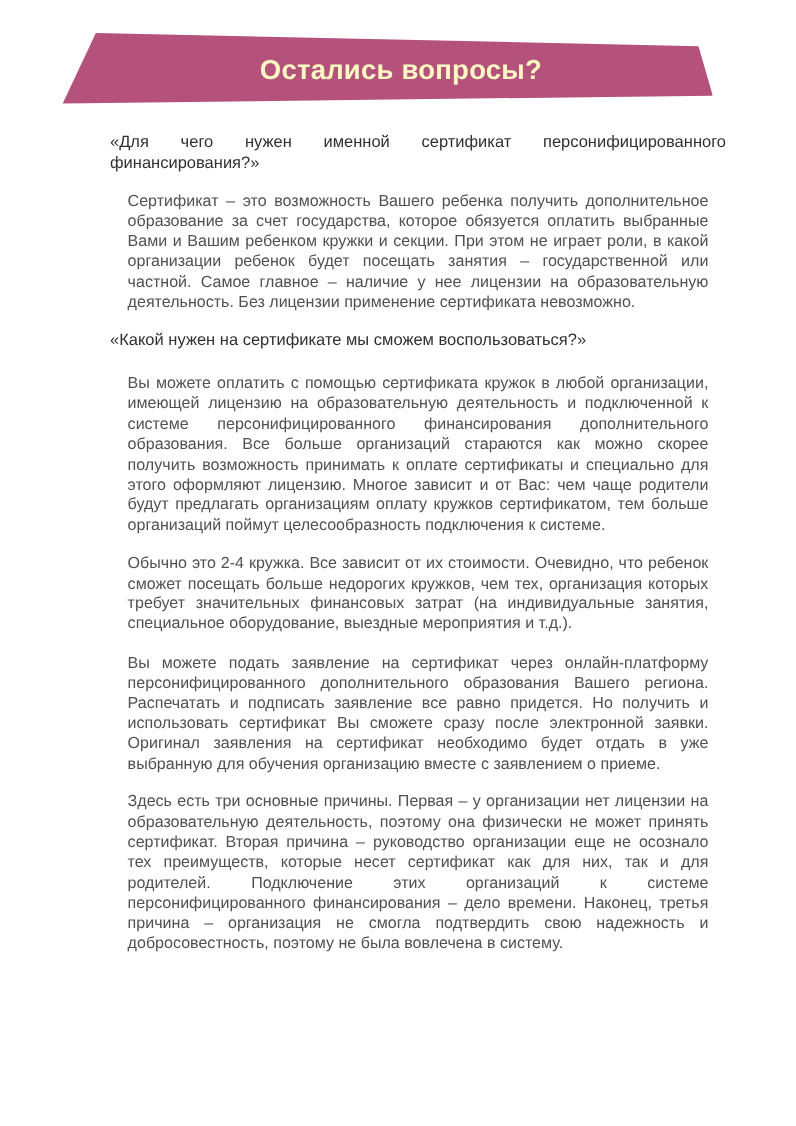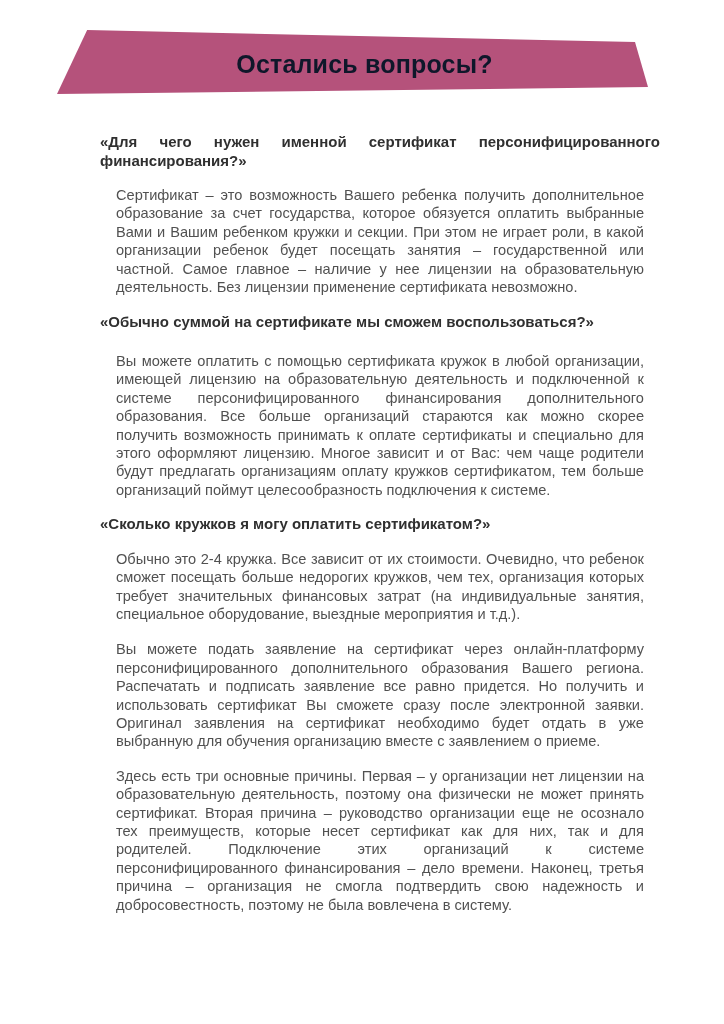--- a/index.html
+++ b/index.html
@@ -35,65 +35,64 @@
   }
   
   .content {
     position: absolute;
     left: 100px;
     top: 117px;
     width: 560px;
   }
   .faq h3 {
     font-size: 15px;
-    font-weight: bold;
+    font-weight: normal;
     line-height: 18.5px;
     color: #303030;
     text-align: justify;
-    margin: 16px 0 4px 0;
+    margin: 4px 0 4px 0;
   }
   .faq p {
     font-size: 14.6px;
     line-height: 18.4px;
     color: #515151;
     text-align: justify;
     margin: 16px;
   }
   .faq.s2 { margin-top: 17px; }
   .faq.s3 { margin-top: 20px; }
   .faq.s4 { margin-top: 9px; }
   .faq.s5 { margin-top: 17px; }
   .faq.s6 { margin-top: 14px; }
 </style>
 </head>
 <body>
 
 <div class="page">
 
   <div class="banner" style="background: rgb(181, 82, 123);">
-    <span class="banner-title" style="color: #0f172a; margin-left: 24px;">Остались вопросы?</span>
+    <span class="banner-title" style="color: #fef9c3; margin-left: 24px;">Остались вопросы?</span>
   </div>
 
   <div class="content">
 
     <section class="faq s1">
       <h3>«Для чего нужен именной сертификат персонифицированного финансирования?»</h3>
       <p>Сертификат – это возможность Вашего ребенка получить дополнительное образование за счет государства, которое обязуется оплатить выбранные Вами и Вашим ребенком кружки и секции. При этом не играет роли, в какой организации ребенок будет посещать занятия – государственной или частной. Самое главное – наличие у нее лицензии на образовательную деятельность. Без лицензии применение сертификата невозможно.</p>
     </section>
 
     <section class="faq s2">
-      <h3>«Обычно суммой на сертификате мы сможем воспользоваться?»</h3>
+      <h3>«Какой нужен на сертификате мы сможем воспользоваться?»</h3>
     </section>
 
     <section class="faq s3">
       <p>Вы можете оплатить с помощью сертификата кружок в любой организации, имеющей лицензию на образовательную деятельность и подключенной к системе персонифицированного финансирования дополнительного образования. Все больше организаций стараются как можно скорее получить возможность принимать к оплате сертификаты и специально для этого оформляют лицензию. Многое зависит и от Вас: чем чаще родители будут предлагать организациям оплату кружков сертификатом, тем больше организаций поймут целесообразность подключения к системе.</p>
     </section>
 
     <section class="faq s4">
-      <h3>«Сколько кружков я могу оплатить сертификатом?»</h3>
       <p>Обычно это 2-4 кружка. Все зависит от их стоимости. Очевидно, что ребенок сможет посещать больше недорогих кружков, чем тех, организация которых требует значительных финансовых затрат (на индивидуальные занятия, специальное оборудование, выездные мероприятия и т.д.).</p>
     </section>
 
     <section class="faq s5">
       <p>Вы можете подать заявление на сертификат через онлайн-платформу персонифицированного дополнительного образования Вашего региона. Распечатать и подписать заявление все равно придется. Но получить и использовать сертификат Вы сможете сразу после электронной заявки. Оригинал заявления на сертификат необходимо будет отдать в уже выбранную для обучения организацию вместе с заявлением о приеме.</p>
     </section>
 
     <section class="faq s6">
       <p>Здесь есть три основные причины. Первая – у организации нет лицензии на образовательную деятельность, поэтому она физически не может принять сертификат. Вторая причина – руководство организации еще не осознало тех преимуществ, которые несет сертификат как для них, так и для родителей. Подключение этих организаций к системе персонифицированного финансирования – дело времени. Наконец, третья причина – организация не смогла подтвердить свою надежность и добросовестность, поэтому не была вовлечена в систему.</p>
     </section>

